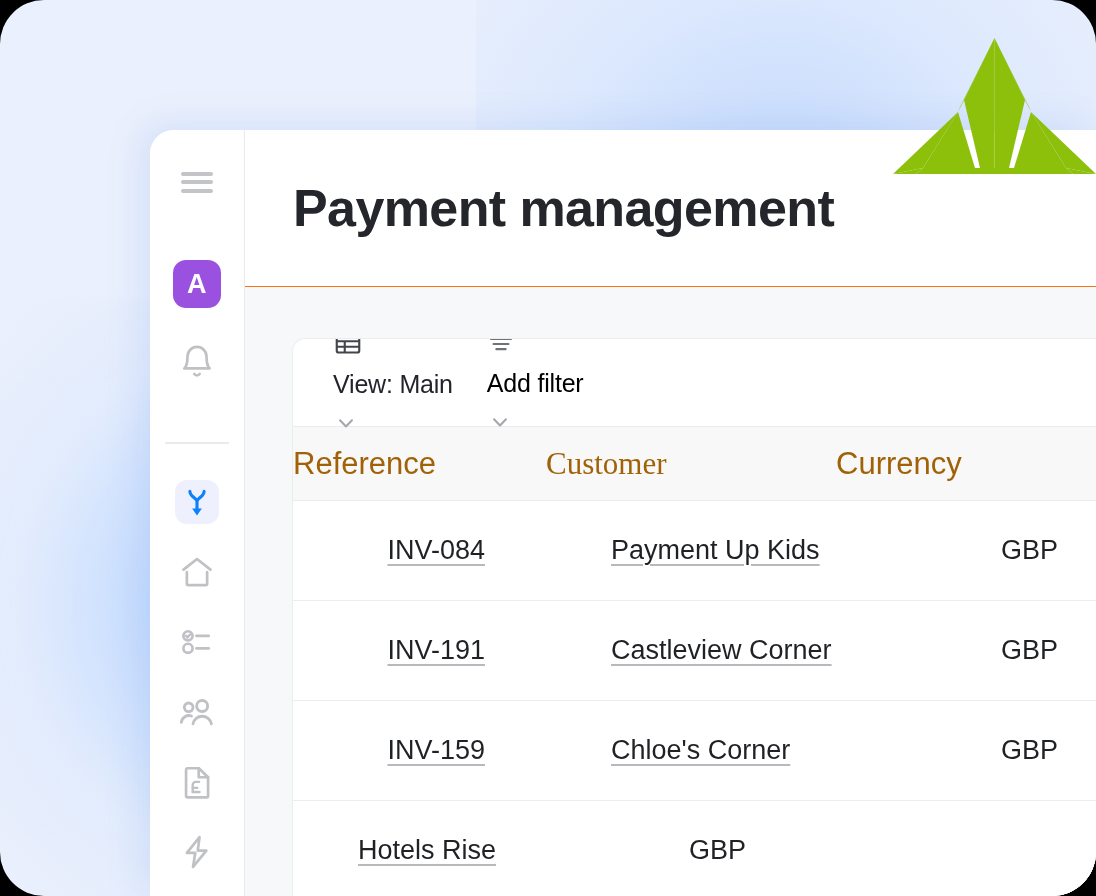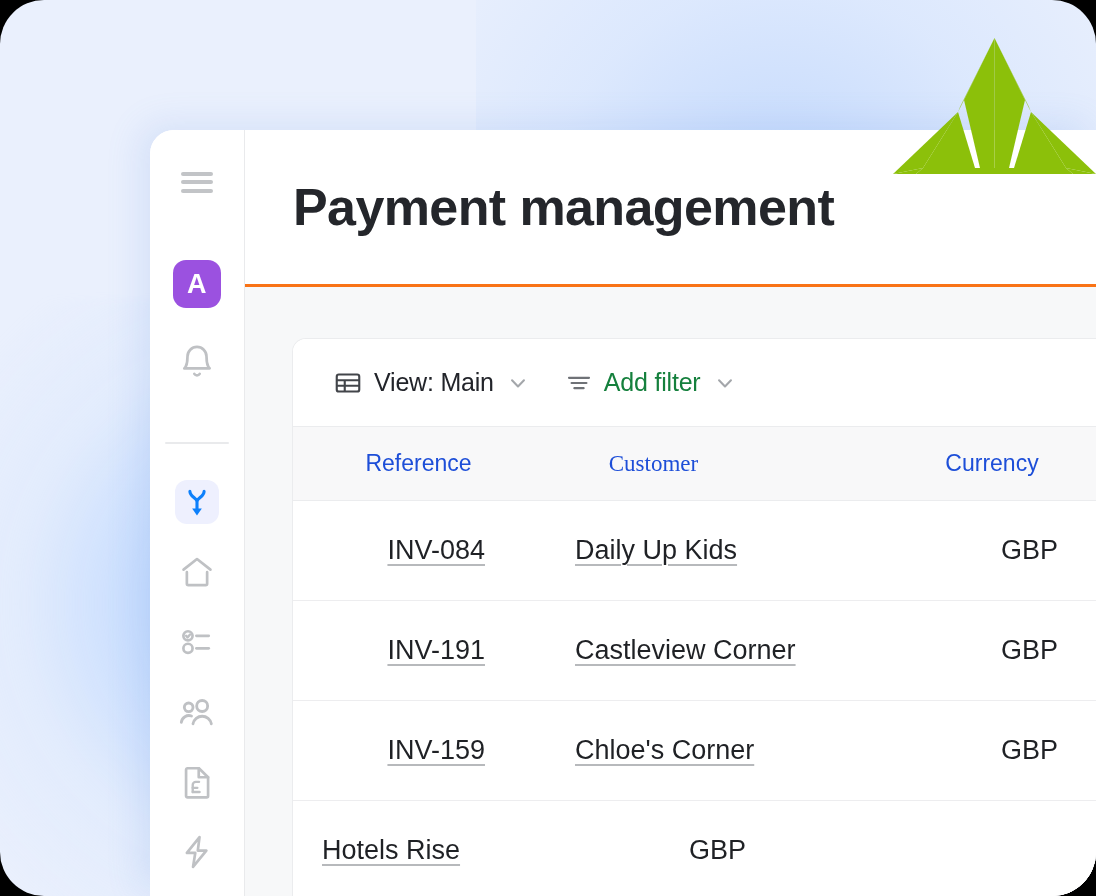--- a/index.html
+++ b/index.html
@@ -140,21 +140,21 @@
   .main {
     position: absolute;
     left: 95px; top: 0;
     right: 0; bottom: 0;
     background: #f7f8f9;
   }
 
   .page-header {
     height: 157px;
     background: #ffffff;
-    border-bottom: 3px solid #f97316;
+    border-bottom: 1px solid #f97316;
     display: flex;
     align-items: center;
     padding-left: 48px;
   }
   .page-title {
     font-size: 52px;
     font-weight: 700;
     color: #24262b;
     letter-spacing: -0.6px;
     white-space: nowrap;
@@ -178,47 +178,48 @@
     height: 88px;
     display: flex;
     align-items: center;
     gap: 34px;
     padding-left: 40px;
     background: #fff;
     border-bottom: 1px solid #ebecee;
   }
   .toolbar-item {
     display: flex;
-    align-items: center;
+    align-items: flex-start;
     gap: 11px;
     cursor: pointer;
     white-space: nowrap;
+    flex-direction: column;
   }
   .toolbar-label {
     font-size: 25px;
     color: #22242a;
     letter-spacing: -0.2px;
   }
-  .toolbar-label.muted { color: #15803d; }
+  .toolbar-label.muted { color: #000000; }
 
   
   .grid-head, .grid-row {
     display: grid;
     grid-template-columns: 253px 290px 312px;
     align-items: center;
   }
   .grid-head {
     height: 74px;
     background: #f8f8f9;
     border-bottom: 1px solid #ebecee;
   }
   .col-head {
-    font-size: 23px;
-    color: #1d4ed8;
-    text-align: center;
+    font-size: 31px;
+    color: #a16207;
+    text-align: left;
     padding-right: 0px;
     white-space: nowrap;
   }
   .col-head.c-ref { padding-right: 2px; }
   .col-head.c-cust { padding-right: 75px; font-family: Liberation Serif, serif; }
   .col-head.c-curr { padding-right: 0px; }
 
   .grid-row {
     height: 100px;
     border-bottom: 1px solid #ededef;
@@ -230,20 +231,21 @@
     text-align: right;
     white-space: nowrap;
   }
   .cell-link {
     text-decoration: underline;
     text-decoration-color: #b7b9bc;
     text-underline-offset: 5px;
     text-decoration-thickness: 2px;
     cursor: pointer;
     color: #1f2125;
+    margin-left: 36px;
   }
   .cell.c-ref { padding-right: 61px; }
   .cell.c-cust { padding-right: 0px; text-align: left; padding-left: 29px; }
   .cell.c-curr { padding-right: 90px; }
 </style>
 </head>
 <body>
 
 <div class="page-shell" style="background: rgb(234, 240, 253);">
 
@@ -385,21 +387,21 @@
           </div>
 
           <div class="grid-head">
             <div class="col-head c-ref">Reference</div>
             <div class="col-head c-cust">Customer</div>
             <div class="col-head c-curr">Currency</div>
           </div>
 
           <div class="grid-row">
             <div class="cell c-ref"><span class="cell-link">INV-084</span></div>
-            <div class="cell c-cust"><span class="cell-link">Daily Up Kids</span></div>
+            <div class="cell c-cust"><span class="cell-link">Payment Up Kids</span></div>
             <div class="cell c-curr">GBP</div>
           </div>
 
           <div class="grid-row">
             <div class="cell c-ref"><span class="cell-link">INV-191</span></div>
             <div class="cell c-cust"><span class="cell-link">Castleview Corner</span></div>
             <div class="cell c-curr">GBP</div>
           </div>
 
           <div class="grid-row">

